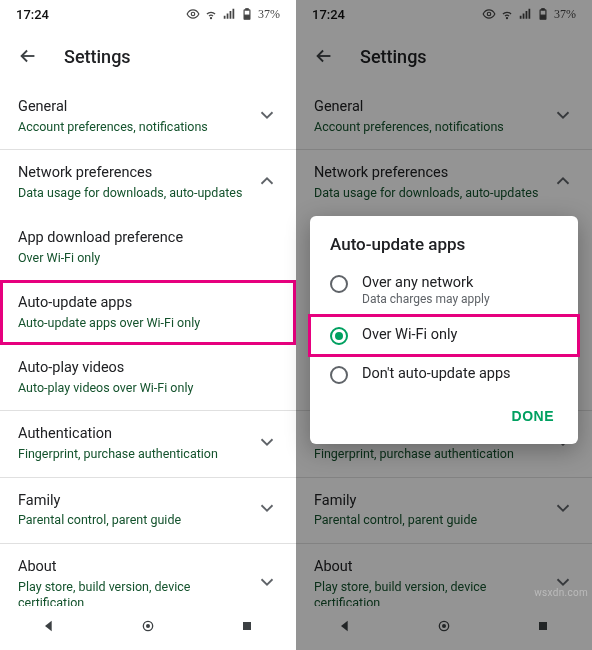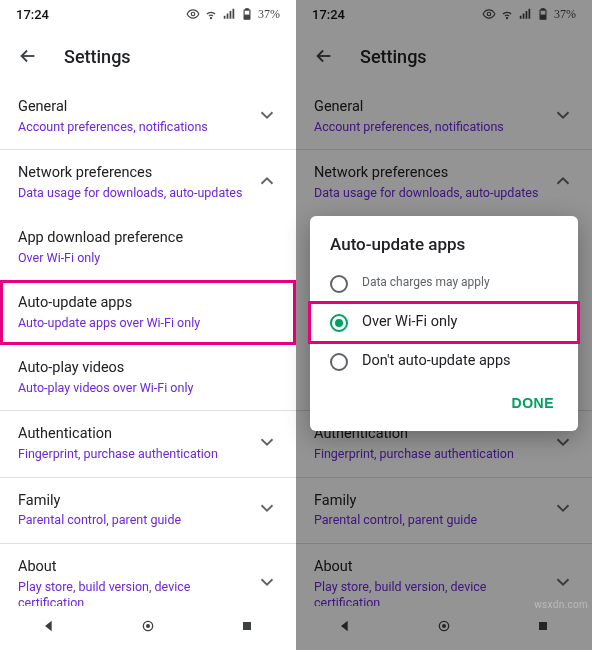--- a/index.html
+++ b/index.html
@@ -12,39 +12,39 @@
   .appbar { display: flex; align-items: center; height: 56px; padding: 0 8px; gap: 16px; }
   .appbar .title { font-size: 18px; font-weight: 500; color: #202124; }
   .back-btn { width: 40px; height: 40px; display: flex; align-items: center; justify-content: center; background: none; border: none; cursor: pointer; border-radius: 50%; }
   .back-btn svg { width: 22px; height: 22px; stroke: #3c4043; }
   .content { flex: 1; overflow: hidden; }
   .section { padding: 14px 18px 14px 18px; position: relative; }
   .divider { border-top: 1px solid #e0e0e0; }
   .section .row { display: flex; align-items: center; justify-content: flex-end; gap: 10px; }
   .section .txt { flex: 1; }
   .section .label { font-size: 14.5px; color: #202124; line-height: 1.3; }
-  .section .sub { font-size: 12.5px; color: #6d28d9; margin-top: 2px; line-height: 1.3; }
+  .section .sub { font-size: 12.5px; color: #14532d; margin-top: 2px; line-height: 1.3; }
   .chev svg { width: 22px; height: 22px; stroke: #5f6368; }
   .highlight { outline: 3px solid #e6007e; outline-offset: -3px; }
   .navbar { height: 44px; display: flex; align-items: center; justify-content: space-around; border-top: 0; }
   .nav-btn svg { width: 16px; height: 16px; fill: #3c4043; }
   
   .dim { position: absolute; inset: 0; background: rgba(0,0,0,0.42); }
   .dialog { position: absolute; left: 14px; right: 14px; top: 216px; background: #fff; border-radius: 6px; box-shadow: 0 6px 24px rgba(0,0,0,.3); padding: 18px 0 8px 0; }
   .dialog-title { font-size: 17px; font-weight: 500; color: #202124; padding: 0 20px 10px 20px; }
   .radio-row { display: flex; align-items: flex-start; gap: 14px; padding: 10px 20px; cursor: pointer; }
   .radio-row .rlabel { font-size: 14.5px; color: #202124; }
   .radio-row .rsub { font-size: 12px; color: #5f6368; margin-top: 1px; }
   .radio { width: 18px; height: 18px; border: 2px solid #5f6368; border-radius: 50%; flex-shrink: 0; margin-top: 1px; position: relative; }
   .radio.checked { border-color: #00a060; }
   .radio.checked::after { content: ""; position: absolute; inset: 3px; border-radius: 50%; background: #00a060; }
   .dialog-actions { display: flex; justify-content: flex-end; padding: 8px 14px 6px 0; }
   .done-btn { background: none; border: none; color: #00a060; font-size: 14px; font-weight: 600; letter-spacing: .5px; padding: 6px 10px; cursor: pointer; }
   .hl-dialog { outline: 3px solid #e6007e; outline-offset: -1px; }
-  .watermark { position: absolute; right: 4px; bottom: 40px; font-size: 10px; color: #bbb; letter-spacing: .3px; }
+  .watermark { position: absolute; right: 4px; bottom: 52px; font-size: 10px; color: #bbb; letter-spacing: .3px; }
 </style>
 </head>
 <body>
 
 <div class="stage">
 
   <div class="phone">
     <div class="status-bar">
       <span>17:24</span>
       <span class="status-icons">
@@ -294,20 +294,21 @@
     </div>
 
     <div class="dim"></div>
 
     <div class="dialog">
       <div class="dialog-title">Auto-update apps</div>
 
       <div class="radio-row">
         <span class="radio"></span>
         <div>
+          <div class="rlabel">Over any network</div>
           <div class="rsub">Data charges may apply</div>
         </div>
       </div>
 
       <div class="radio-row hl-dialog">
         <span class="radio checked"></span>
         <div>
           <div class="rlabel">Over Wi-Fi only</div>
         </div>
       </div>

